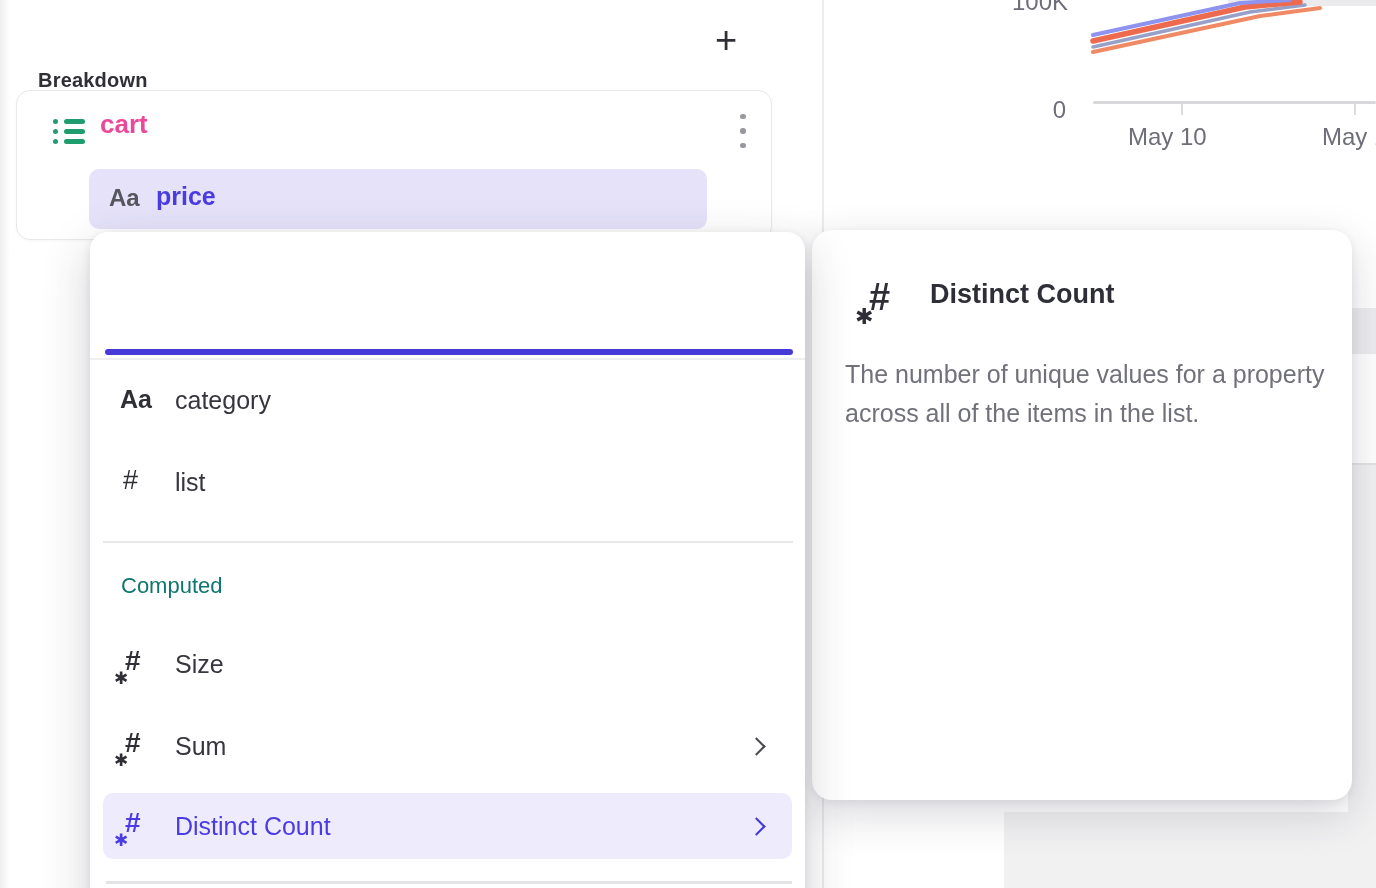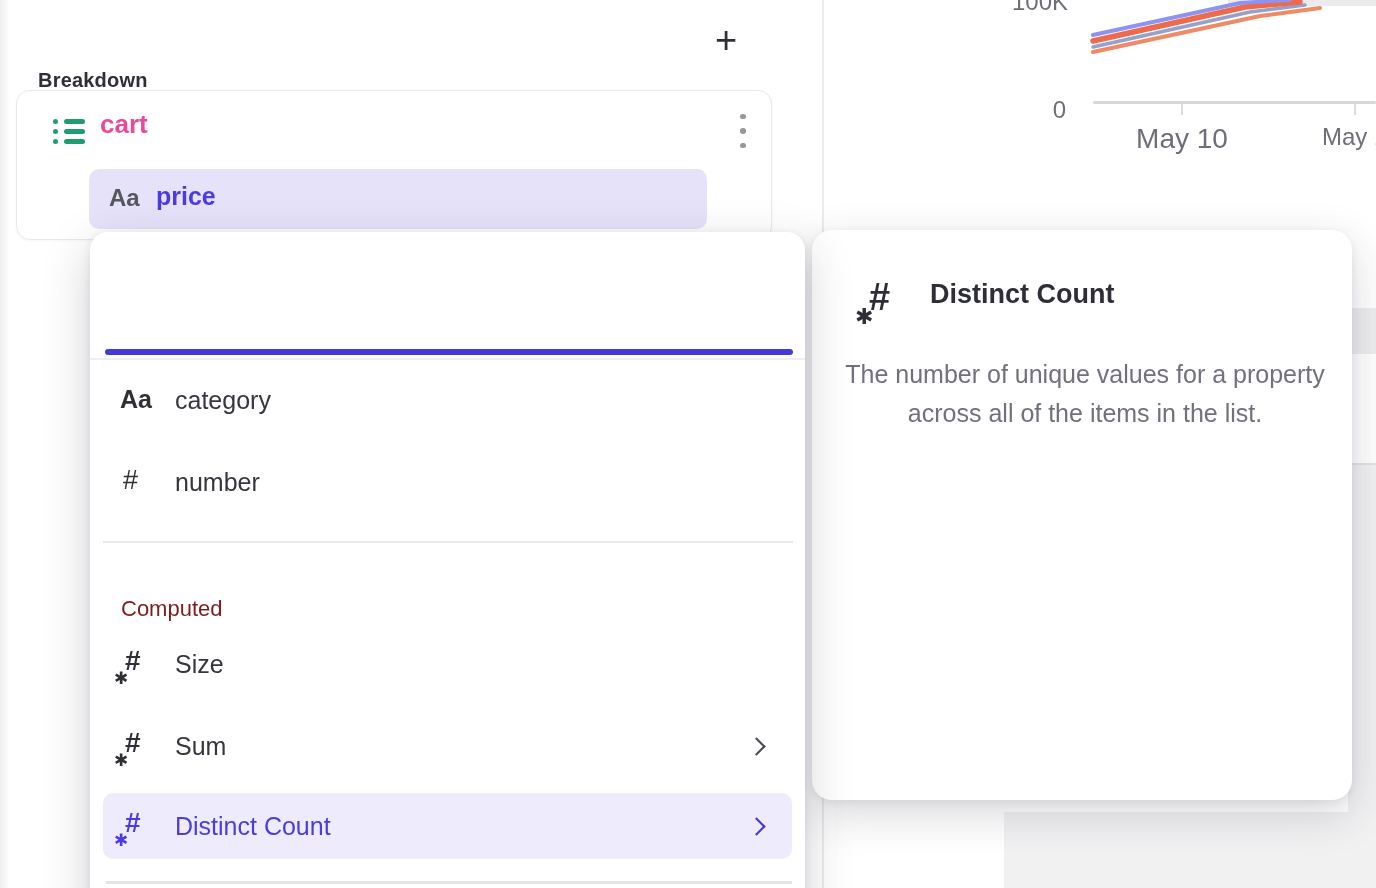--- a/index.html
+++ b/index.html
@@ -17,21 +17,21 @@
   .bg-divider{left:1348px;top:463px;width:28px;height:2px;background:#e3e3e5;}
   .bg-gray-right{left:1348px;top:465px;width:28px;height:423px;background:#f1f1f2;}
   .bg-gray-bottom{left:1004px;top:812px;width:372px;height:76px;background:#f1f1f2;}
 
   
   .y-tick-100k{left:1012px;top:-12px;width:56px;text-align:right;font-size:24px;color:#6e6e78;}
   .y-tick-0{left:1030px;top:96px;width:36px;text-align:right;font-size:24px;color:#6e6e78;}
   .axis-line{left:1093px;top:101px;width:283px;height:3px;background:#d8d8db;border-radius:2px;}
   .tick-1{left:1181px;top:104px;width:2px;height:11px;background:#dcdcdf;}
   .tick-2{left:1354px;top:104px;width:2px;height:11px;background:#dcdcdf;}
-  .x-label-1{left:1128px;top:123px;width:108px;text-align:center;font-size:28px;color:#6e6e78;}
+  .x-label-1{left:1128px;top:123px;width:108px;text-align:left;font-size:24px;color:#6e6e78;}
   .x-label-2{left:1322px;top:123px;width:120px;text-align:left;font-size:24px;color:#6e6e78;}
   .chart-svg{left:1090px;top:0;width:286px;height:62px;}
   .chart-cap{left:1228px;top:0;width:148px;height:6px;background:#ebebee;}
 
   
   .page-title{left:38px;top:24px;font-size:20px;font-weight:700;letter-spacing:.2px;margin-top:45px;}
   .add-btn{left:706px;top:20px;width:40px;height:40px;display:flex;align-items:center;justify-content:center;
            font-size:38px;font-weight:300;color:#2f2f36;cursor:pointer;line-height:1;}
 
   
@@ -58,21 +58,21 @@
   .search-input::placeholder{color:#8f8f98;}
   .tab-indicator{left:15px;top:117px;width:688px;height:6px;border-radius:3.5px;background:#453ad8;}
   .head-divider{left:0;top:126px;width:715px;height:2px;background:#efeff1;}
 
   .dd-row{left:0;width:715px;height:54px;cursor:pointer;}
   .dd-icon-aa{left:30px;top:12px;font-size:25px;font-weight:600;color:#2f2f36;}
   .dd-icon-hash{left:33px;top:10px;font-size:27px;font-weight:500;color:#2f2f36;}
   .dd-label{left:85px;top:13px;font-size:25px;font-weight:400;color:#36363e;}
 
   .dd-divider{left:13px;top:309px;width:690px;height:2px;background:#e8e8ea;}
-  .dd-section{left:31px;top:341px;font-size:22px;color:#7f1d1d;margin-top:23px;}
+  .dd-section{left:31px;top:341px;font-size:22px;color:#0f766e;}
 
   .computed-icon{position:absolute;left:26px;top:6px;width:36px;height:42px;}
   .computed-icon .hash{position:absolute;left:9px;top:2px;font-size:28px;font-weight:600;}
   .computed-icon .star{position:absolute;left:-2px;bottom:-4px;font-size:17px;}
   .c-dark{color:#2f2f36;}
   .c-accent{color:#4b3ce2;}
 
   .chev{position:absolute;width:11px;height:11px;border-top:2.5px solid #4b4b52;
         border-right:2.5px solid #4b4b52;transform:rotate(45deg);}
   .chev.accent{border-color:#4338d8;}
@@ -84,21 +84,21 @@
   .row-distinct .dd-label{left:72px;top:19px;color:#4b3ce2;}
   .bottom-divider{left:16px;top:649px;width:686px;height:2.5px;background:#e4e4e6;}
 
   
   .tooltip{left:812px;top:230px;width:540px;height:570px;background:#fff;border-radius:20px;
            box-shadow:0 14px 44px rgba(40,40,60,.18),0 2px 8px rgba(40,40,60,.08);z-index:19;}
   .tt-icon{position:absolute;left:46px;top:44px;width:46px;height:54px;}
   .tt-icon .hash{position:absolute;left:11px;top:2px;font-size:38px;font-weight:600;color:#2e2e36;}
   .tt-icon .star{position:absolute;left:-3px;bottom:-2px;font-size:22px;color:#2e2e36;}
   .tt-title{left:118px;top:49px;font-size:27px;font-weight:700;color:#2e2e36;}
-  .tt-desc{left:33px;top:125px;width:480px;font-size:25px;line-height:39px;color:#71717b;text-align:center;}
+  .tt-desc{left:33px;top:125px;width:480px;font-size:25px;line-height:39px;color:#71717b;}
 </style>
 </head>
 <body>
 
 <div class="stage">
 
   <div class="abs left-edge"></div>
   <div class="abs panel-divider"></div>
   <div class="abs bg-band-1"></div>
   <div class="abs bg-divider"></div>
@@ -153,21 +153,21 @@
   <div class="abs dropdown">
     <div class="abs tab-indicator"></div>
     <div class="abs head-divider"></div>
 
     <div class="abs dd-row" style="top:141px;">
       <span class="abs dd-icon-aa">Aa</span>
       <span class="abs dd-label">category</span>
     </div>
     <div class="abs dd-row" style="top:223px;">
       <span class="abs dd-icon-hash">#</span>
-      <span class="abs dd-label">number</span>
+      <span class="abs dd-label">list</span>
     </div>
 
     <div class="abs dd-divider"></div>
     <div class="abs dd-section">Computed</div>
 
     <div class="abs dd-row row-size">
       <span class="computed-icon">
         <span class="hash c-dark">#</span>
         <span class="star c-dark">✱</span>
       </span>

